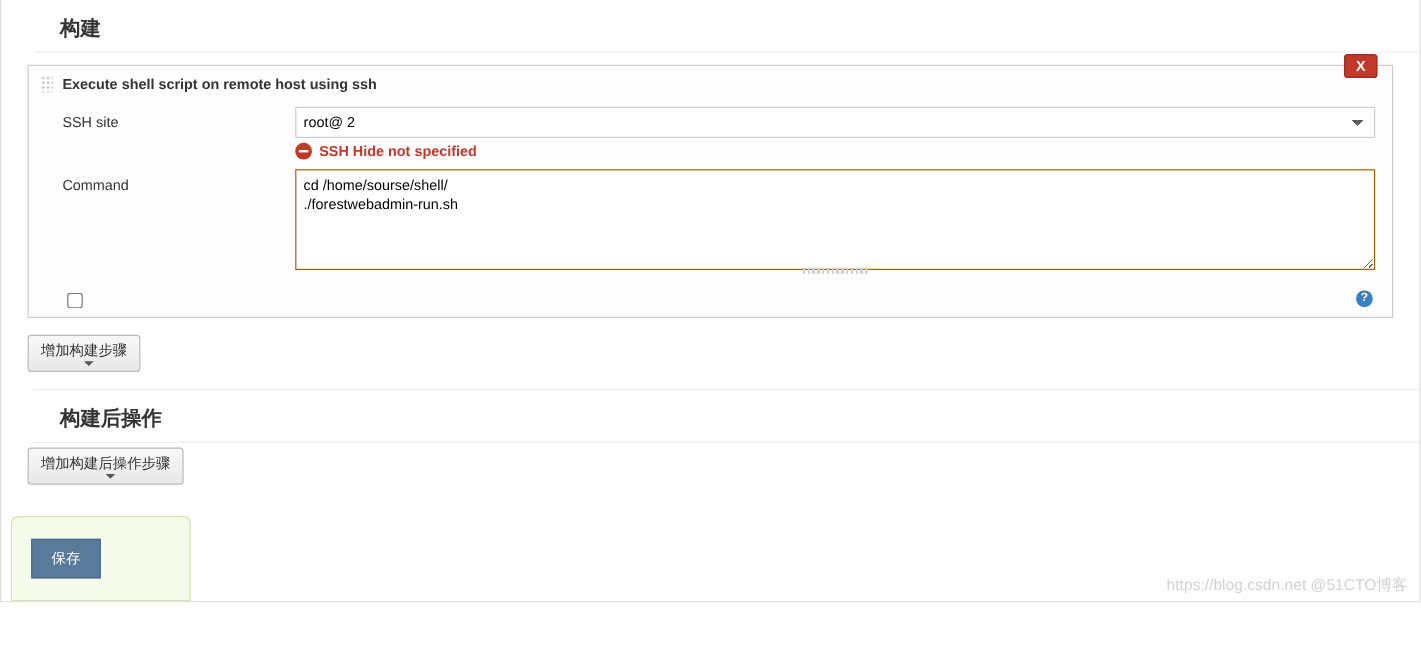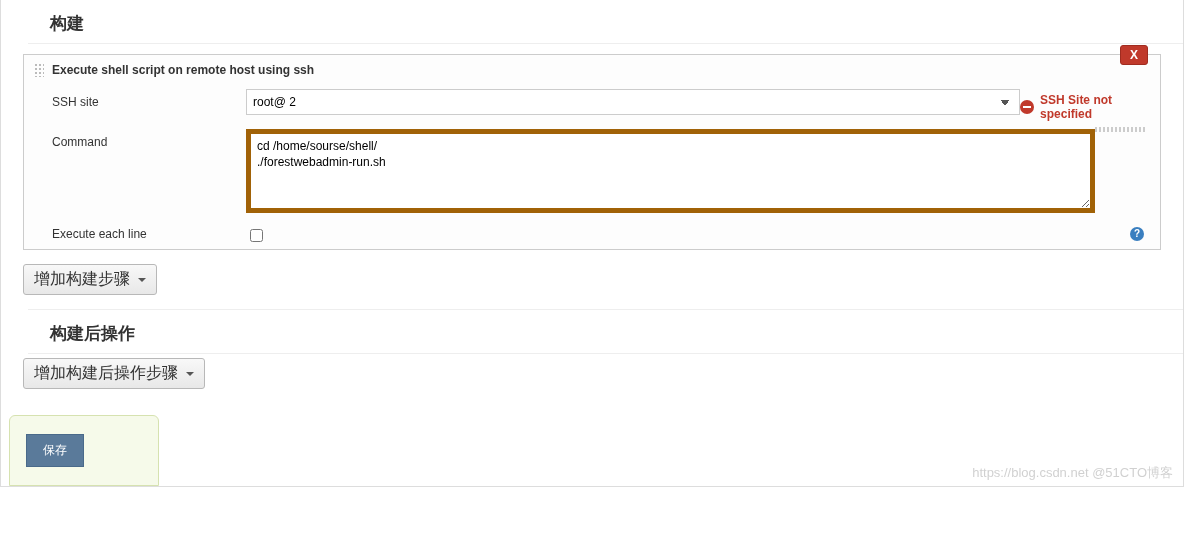--- a/index.html
+++ b/index.html
@@ -72,21 +72,21 @@
   .form-label {
     width: 194px;
     flex: none;
     padding-top: 6px;
     font-size: 12px;
     color: #333;
   }
   .form-field {
     flex: 1;
     display: flex;
-    flex-direction: row;
+    flex-direction: column;
     position: relative;
   }
   .select-box {
     width: 100%;
     height: 26px;
     border: 1px solid #ccc;
     background: #fff;
     font-size: 12px;
     padding: 2px 24px 2px 6px;
     -webkit-appearance: none;
@@ -95,21 +95,21 @@
     background-image:
       linear-gradient(45deg, transparent 50%, #555 50%),
       linear-gradient(135deg, #555 50%, transparent 50%);
     background-position: calc(100% - 14px) 10px, calc(100% - 9px) 10px;
     background-size: 5px 5px, 5px 5px;
     background-repeat: no-repeat;
   }
   .textarea-box {
     width: 100%;
     height: 84px;
-    border: 5px solid #a16207;
+    border: 1px solid #a16207;
     font-family: Arial, sans-serif;
     font-size: 12px;
     padding: 4px 6px;
     resize: both;
     line-height: 1.35;
   }
   .error-row {
     display: flex;
     align-items: center;
     margin-top: 4px;
@@ -153,25 +153,26 @@
     text-align: center;
     cursor: pointer;
   }
   .help-row .form-field { padding-right: 28px; }
   .dropdown-button {
     display: inline-flex;
     align-items: center;
     background: linear-gradient(#f8f8f8, #e8e8e8);
     border: 1px solid #b8b8b8;
     border-radius: 3px;
-    font-size: 16px;
+    font-size: 12px;
     color: #333;
     padding: 4px 10px 4px 10px;
     cursor: pointer;
     margin-top: 14px;
+    flex-direction: column;
   }
   .dropdown-caret {
     width: 0; height: 0;
     margin-left: 8px;
     border-left: 4px solid transparent;
     border-right: 4px solid transparent;
     border-top: 4px solid #555;
   }
   .footer-bar {
     margin-top: 8px;
@@ -235,36 +236,35 @@
       </div>
 
       <div class="form-row">
         <div class="form-label">SSH site</div>
         <div class="form-field">
           <select class="select-box">
             <option>root@                                     2</option>
           </select>
           <div class="error-row">
             <span class="error-icon"></span>
-            <span class="error-text">SSH Site not specified</span>
+            <span class="error-text">SSH Hide not specified</span>
           </div>
         </div>
       </div>
 
       <div class="form-row">
         <div class="form-label">Command</div>
         <div class="form-field">
           <textarea class="textarea-box" style="">cd /home/sourse/shell/
 ./forestwebadmin-run.sh</textarea>
           <div class="grab-bar"></div>
         </div>
       </div>
 
       <div class="form-row help-row">
-        <div class="form-label">Execute each line</div>
         <div class="form-field">
           <input type="checkbox" class="checkbox" style="">
           <span class="help-icon">?</span>
         </div>
       </div>
 
 
     </div>
 
     <button class="dropdown-button">

